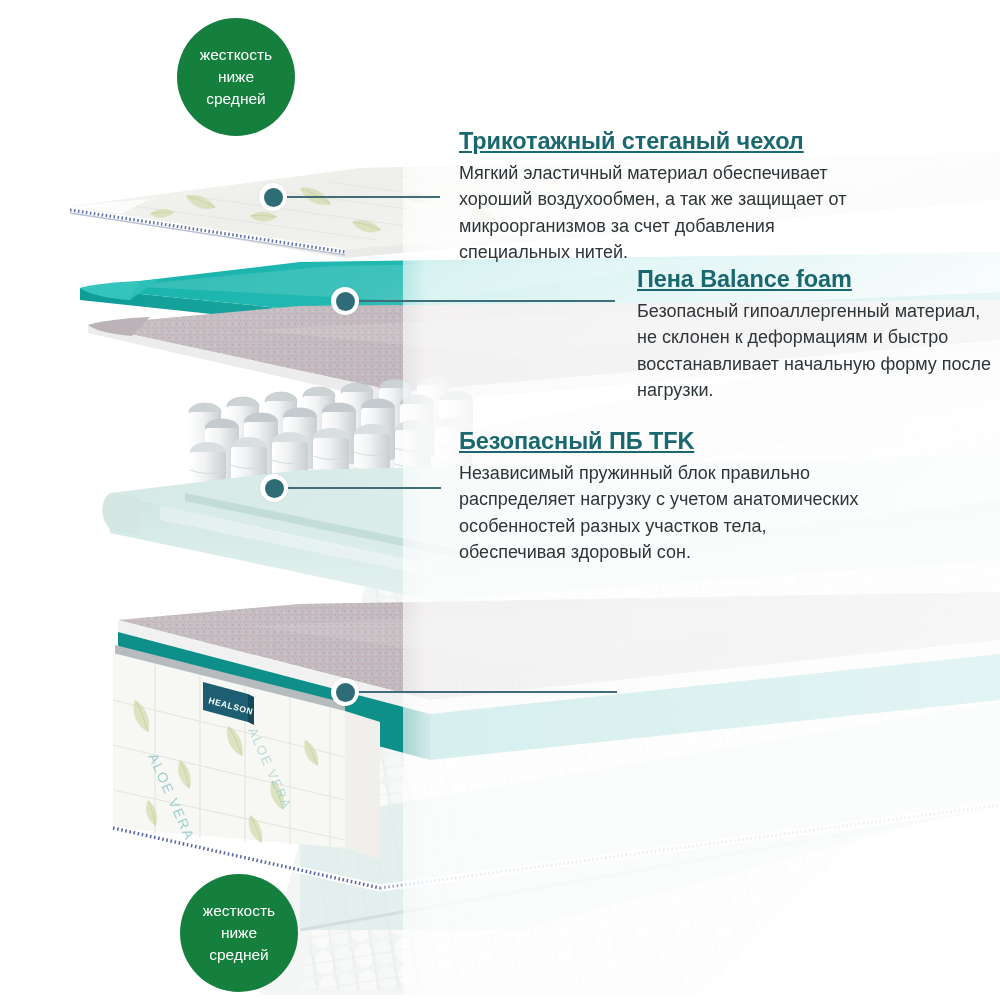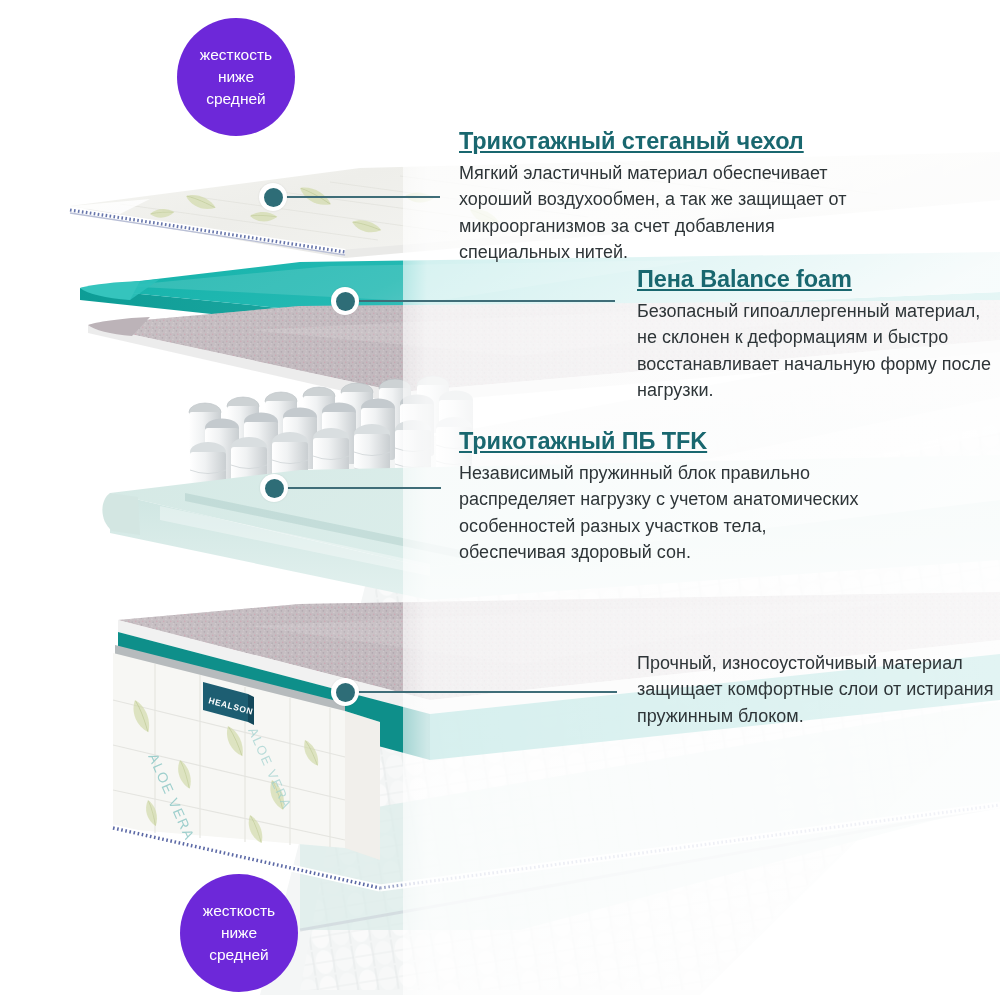--- a/index.html
+++ b/index.html
@@ -83,21 +83,21 @@
   #marker-3 { left: 260px; top: 474px; }
   #leader-3 { left: 284px; top: 487px; width: 157px; }
   #marker-4 { left: 331px; top: 678px; }
   #leader-4 { left: 355px; top: 691px; width: 262px; }
 
   
   .badge {
     position: absolute;
     width: 118px; height: 118px;
     border-radius: 50%;
-    background: #6d28d9;
+    background: #15803d;
     color: #ffffff;
     display: flex; flex-direction: column;
     align-items: center; justify-content: center;
     text-align: center;
     font-size: 15.5px;
     line-height: 1.42;
     z-index: 8;
   }
   #badge-top    { left: 177px; top: 18px; }
   #badge-bottom { left: 180px; top: 874px; }
@@ -440,26 +440,25 @@
     <h3>Трикотажный стеганый чехол</h3>
     <p>Мягкий эластичный материал обеспечивает хороший воздухообмен, а так же защищает от микроорганизмов за счет добавления специальных нитей.</p>
   </div>
 
   <div class="callout" id="callout-2">
     <h3>Пена Balance foam</h3>
     <p>Безопасный гипоаллергенный материал, не склонен к деформациям и быстро восстанавливает начальную форму после нагрузки.</p>
   </div>
 
   <div class="callout" id="callout-3">
-    <h3>Трикотажный ПБ TFK</h3>
+    <h3>Безопасный ПБ TFK</h3>
     <p>Независимый пружинный блок правильно распределяет нагрузку с учетом анатомических особенностей разных участков тела, обеспечивая здоровый сон.</p>
   </div>
 
   <div class="callout" id="callout-4">
-    <p>Прочный, износоустойчивый материал защищает комфортные слои от истирания пружинным блоком.</p>
   </div>
 
   <div class="badge" id="badge-top">
     <span>жесткость</span>
     <span>ниже</span>
     <span>средней</span>
   </div>
 
   <div class="badge" id="badge-bottom">
     <span>жесткость</span>

